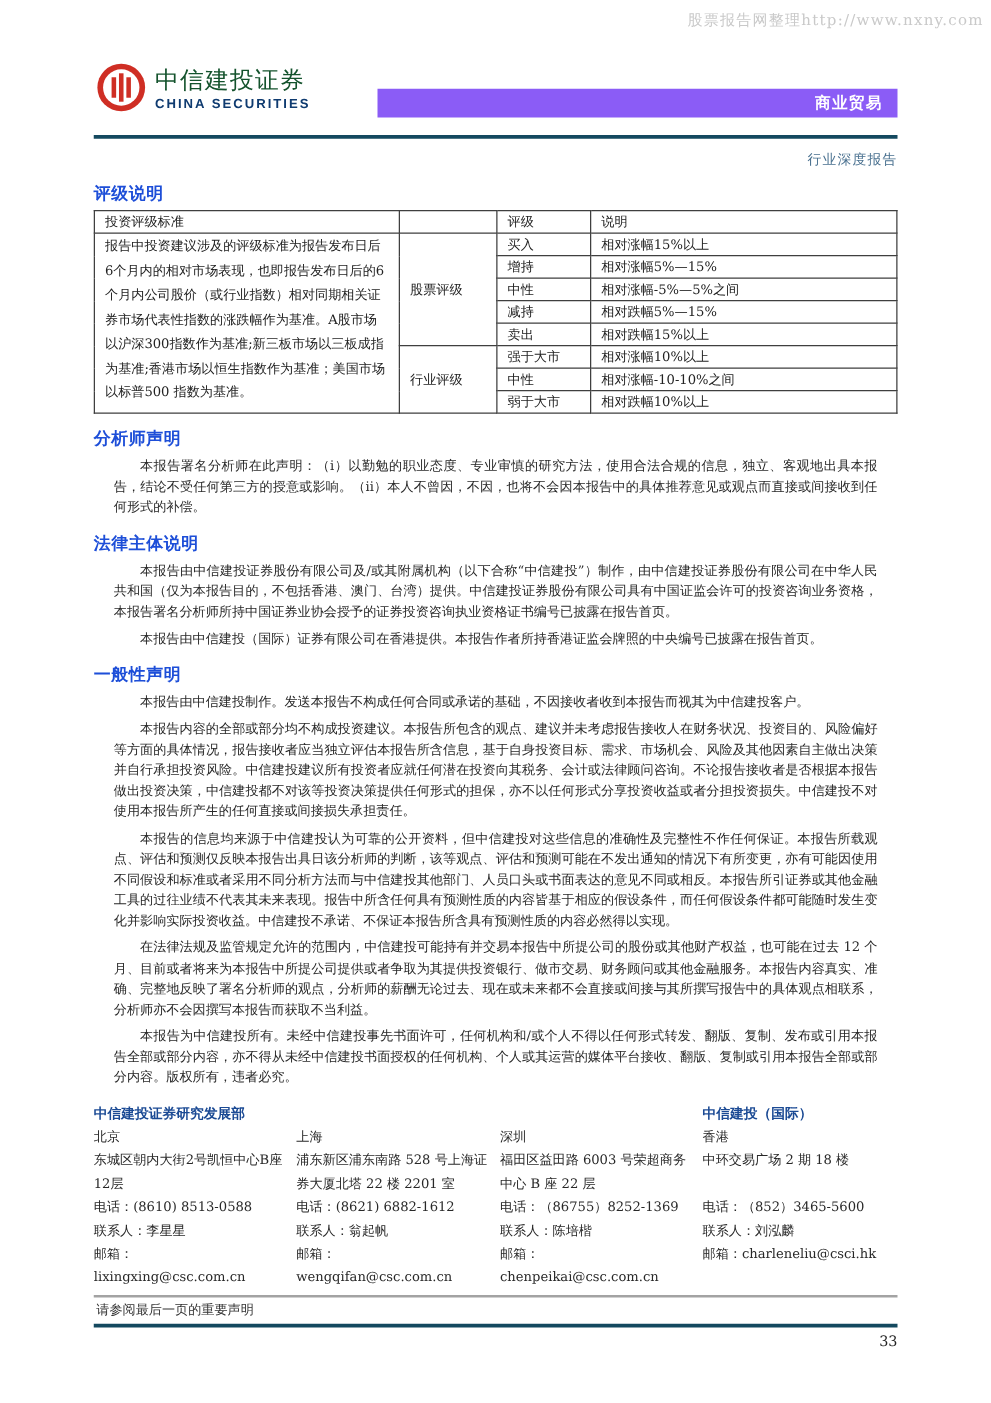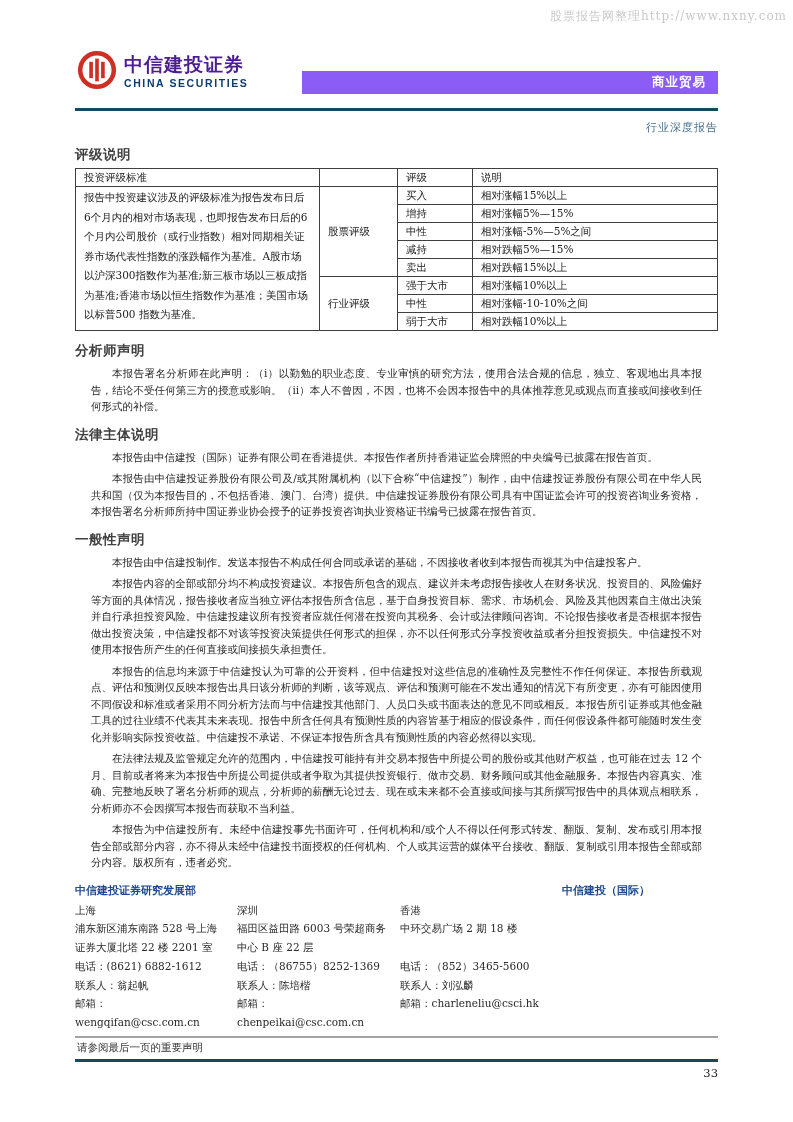--- a/index.html
+++ b/index.html
@@ -12,22 +12,22 @@
     overflow: hidden;
   }
   .watermark {
     position: absolute; top: 8px; right: 6px;
     color: #c9c9c9; font-size: 12px; letter-spacing: 1px;
     font-family: "DejaVu Serif", "Liberation Serif", serif;
   }
   .header { position: relative; margin: 50px 75px 0; height: 58px; }
   .logo { position: absolute; left: 2px; top: 0; display: flex; align-items: center; gap: 7px; }
   .logo-text .cn {
-    font-family: "Liberation Sans", sans-serif; font-weight: bold;
-    font-size: 19px; color: #4c1d95; letter-spacing: 1px; line-height: 1.1;
+    font-family: "Liberation Sans", sans-serif; font-weight: normal;
+    font-size: 19px; color: #14532d; letter-spacing: 1px; line-height: 1.1;
   }
   .logo-text .en {
     font-family: "Liberation Sans", sans-serif; font-weight: bold;
     font-size: 10.5px; color: #0f3b70; letter-spacing: 1.6px; margin-top: 2px;
   }
   .industry-bar {
     position: absolute; left: 227px; right: 0; top: 21px; height: 23px;
     background: #8b5cf6; color: #ffffff;
     display: flex; align-items: center; justify-content: flex-end;
     padding-right: 12px;
@@ -35,21 +35,21 @@
     letter-spacing: 1px;
   }
   .header-rule { margin: 0 75px; height: 3px; background: #14495f; }
   .report-type {
     margin: 9px 75px 0; text-align: right;
     font-size: 11px; color: #4a7190; letter-spacing: 1px;
   }
   .content { margin: 0 75px; }
   h2.sec {
     font-family: "Liberation Sans", sans-serif; font-weight: bold;
-    font-size: 13.5px; color: #404040; letter-spacing: 0.5px;
+    font-size: 13.5px; color: #1d4ed8; letter-spacing: 0.5px;
     margin: 11px 0 4px;
   }
   p.body-p {
     font-size: 10.5px; line-height: 16.5px; text-align: justify;
     text-indent: 2em; margin: 5px 16px; color: #282828;
   }
   
   table.rating {
     width: 100%; border-collapse: collapse; table-layout: fixed;
     margin-top: 4px; font-size: 10.5px;
@@ -161,35 +161,42 @@
       <td>弱于大市</td>
       <td>相对跌幅10%以上</td>
     </tr>
   </tbody>
     </table>
 
   <h2 class="sec">分析师声明</h2>
   <p class="body-p">本报告署名分析师在此声明：（i）以勤勉的职业态度、专业审慎的研究方法，使用合法合规的信息，独立、客观地出具本报告，结论不受任何第三方的授意或影响。（ii）本人不曾因，不因，也将不会因本报告中的具体推荐意见或观点而直接或间接收到任何形式的补偿。</p>
 
   <h2 class="sec">法律主体说明</h2>
+  <p class="body-p">本报告由中信建投证券股份有限公司及/或其附属机构（以下合称“中信建投”）制作，由中信建投证券股份有限公司在中华人民共和国（仅为本报告目的，不包括香港、澳门、台湾）提供。中信建投证券股份有限公司具有中国证监会许可的投资咨询业务资格，本报告署名分析师所持中国证券业协会授予的证券投资咨询执业资格证书编号已披露在报告首页。</p>
   <p class="body-p">本报告由中信建投（国际）证券有限公司在香港提供。本报告作者所持香港证监会牌照的中央编号已披露在报告首页。</p>
-  <p class="body-p">本报告由中信建投证券股份有限公司及/或其附属机构（以下合称“中信建投”）制作，由中信建投证券股份有限公司在中华人民共和国（仅为本报告目的，不包括香港、澳门、台湾）提供。中信建投证券股份有限公司具有中国证监会许可的投资咨询业务资格，本报告署名分析师所持中国证券业协会授予的证券投资咨询执业资格证书编号已披露在报告首页。</p>
 
   <h2 class="sec">一般性声明</h2>
   <p class="body-p">本报告由中信建投制作。发送本报告不构成任何合同或承诺的基础，不因接收者收到本报告而视其为中信建投客户。</p>
   <p class="body-p">本报告内容的全部或部分均不构成投资建议。本报告所包含的观点、建议并未考虑报告接收人在财务状况、投资目的、风险偏好等方面的具体情况，报告接收者应当独立评估本报告所含信息，基于自身投资目标、需求、市场机会、风险及其他因素自主做出决策并自行承担投资风险。中信建投建议所有投资者应就任何潜在投资向其税务、会计或法律顾问咨询。不论报告接收者是否根据本报告做出投资决策，中信建投都不对该等投资决策提供任何形式的担保，亦不以任何形式分享投资收益或者分担投资损失。中信建投不对使用本报告所产生的任何直接或间接损失承担责任。</p>
   <p class="body-p">本报告的信息均来源于中信建投认为可靠的公开资料，但中信建投对这些信息的准确性及完整性不作任何保证。本报告所载观点、评估和预测仅反映本报告出具日该分析师的判断，该等观点、评估和预测可能在不发出通知的情况下有所变更，亦有可能因使用不同假设和标准或者采用不同分析方法而与中信建投其他部门、人员口头或书面表达的意见不同或相反。本报告所引证券或其他金融工具的过往业绩不代表其未来表现。报告中所含任何具有预测性质的内容皆基于相应的假设条件，而任何假设条件都可能随时发生变化并影响实际投资收益。中信建投不承诺、不保证本报告所含具有预测性质的内容必然得以实现。</p>
   <p class="body-p">在法律法规及监管规定允许的范围内，中信建投可能持有并交易本报告中所提公司的股份或其他财产权益，也可能在过去 12 个月、目前或者将来为本报告中所提公司提供或者争取为其提供投资银行、做市交易、财务顾问或其他金融服务。本报告内容真实、准确、完整地反映了署名分析师的观点，分析师的薪酬无论过去、现在或未来都不会直接或间接与其所撰写报告中的具体观点相联系，分析师亦不会因撰写本报告而获取不当利益。</p>
   <p class="body-p">本报告为中信建投所有。未经中信建投事先书面许可，任何机构和/或个人不得以任何形式转发、翻版、复制、发布或引用本报告全部或部分内容，亦不得从未经中信建投书面授权的任何机构、个人或其运营的媒体平台接收、翻版、复制或引用本报告全部或部分内容。版权所有，违者必究。</p>
 
   <div class="contacts">
     <div class="dept-head">中信建投证券研究发展部</div>
     <div class="intl-head">中信建投（国际）</div>
 
     <div class="office">
+      <div>北京</div>
+      <div class="addr">东城区朝内大街2号凯恒中心B座12层</div>
+      <div>电话：(8610) 8513-0588</div>
+      <div>联系人：李星星</div>
+      <div>邮箱：lixingxing@csc.com.cn</div>
+    </div>
+    <div class="office">
       <div>上海</div>
       <div class="addr">浦东新区浦东南路 528 号上海证券大厦北塔 22 楼 2201 室</div>
       <div>电话：(8621) 6882-1612</div>
       <div>联系人：翁起帆</div>
       <div>邮箱：wengqifan@csc.com.cn</div>
     </div>
     <div class="office">
       <div>深圳</div>
       <div class="addr">福田区益田路 6003 号荣超商务中心 B 座 22 层</div>
       <div>电话：（86755）8252-1369</div>

